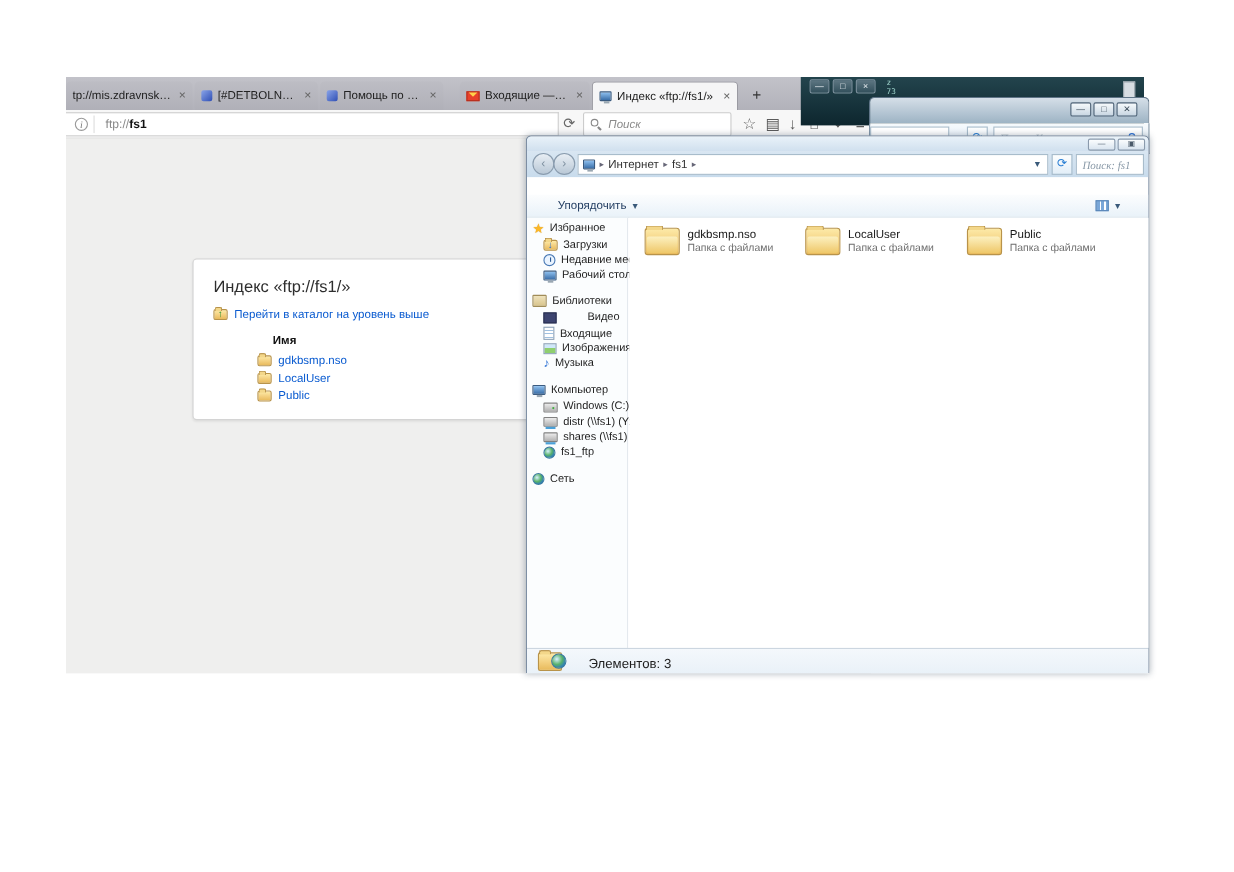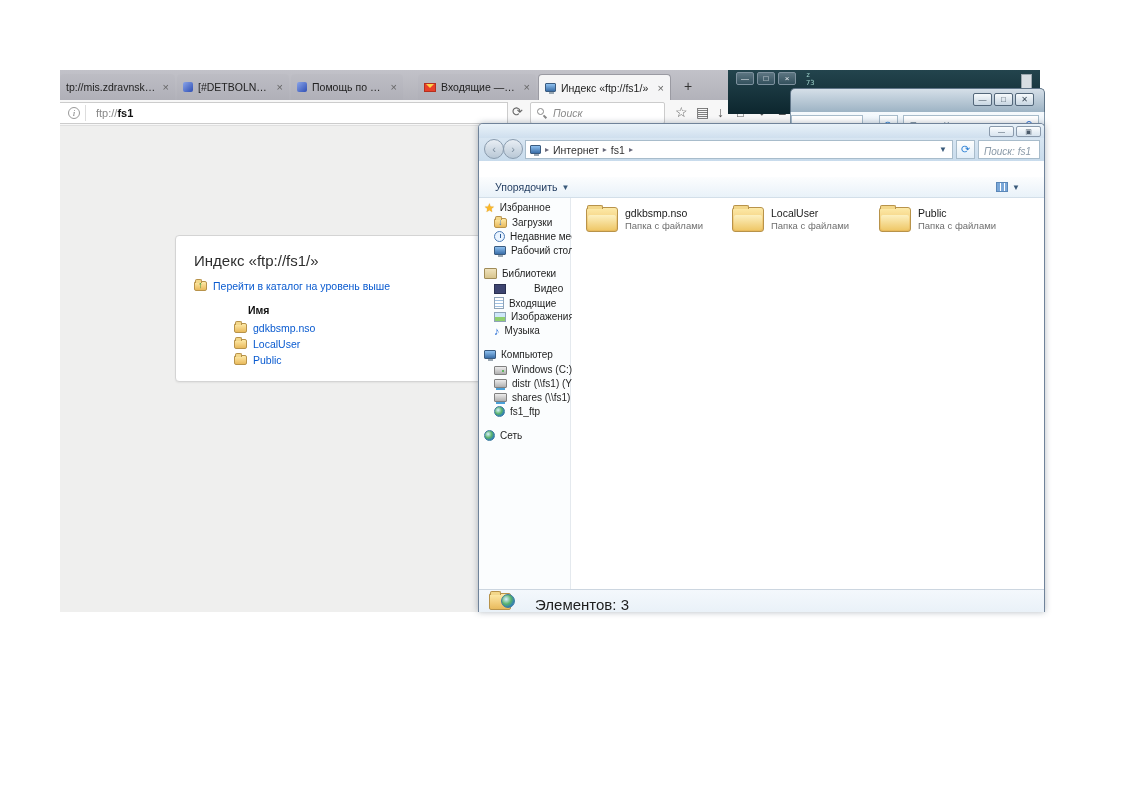--- a/index.html
+++ b/index.html
@@ -111,21 +111,21 @@
   .aero-btn { position:absolute; top:4px; width:19px; height:13px; border:1px solid #53677a; border-radius:2px;
     background:linear-gradient(180deg,#f6fafc,#c8d6e2); color:#3a4a58; font-size:8px; line-height:11px; text-align:center; }
   .bgx-toolbar { position:absolute; left:0; top:24px; width:100%; height:28px;
     background:linear-gradient(180deg,#f6fafd,#dcE9f4); border:1px solid #8296a8; border-top:none; }
   .bgx-addr { position:absolute; left:0; top:3px; width:72px; height:20px; background:#fff; border:1px solid #a8bccb; }
   .drop-arrow { font-size:8px; color:#3a5a7a; }
   .refresh-btn { position:absolute; width:19px; height:20px; background:linear-gradient(180deg,#fdfefe,#e2eef8);
     border:1px solid #a8bccb; color:#2a7fd4; font-size:11px; line-height:18px; text-align:center; }
   .win-search { position:absolute; height:20px; background:#fff; border:1px solid #a8bccb; }
   .win-search input { width:100%; height:100%; border:none; outline:none; background:transparent;
-    font-size:10px; font-style:italic; color:#444; padding:0 18px 0 5px; font-family:Liberation Sans, sans-serif; }
+    font-size:10px; font-style:italic; color:#444; padding:0 18px 0 5px; font-family:Liberation Serif, serif; }
   .win-search input::placeholder { color:#8a9aa8; font-style:italic; }
   .mag-blue { position:absolute; right:6px; top:5px; width:6px; height:6px; border:1.5px solid #2a6fd4; border-radius:50%; }
   .mag-blue::after { content:""; position:absolute; width:1.5px; height:3.5px; background:#2a6fd4; left:5px; top:5px; transform:rotate(-45deg); }
 
   
   #explorer { left:478px; top:123px; width:567px; height:489px; z-index:4;
     border:1px solid #70839a; border-bottom:none; border-radius:5px 5px 0 0;
     background:#fff; box-shadow:0 0 6px rgba(40,60,80,.35); overflow:hidden; }
   .x-titlebar { position:absolute; left:0; top:0; width:100%; height:14px;
     background:linear-gradient(180deg,#e9f2f9,#cfdfee); }
@@ -152,21 +152,21 @@
   .sb-item { position:absolute; left:15px; display:flex; align-items:center; gap:5px; font-size:10px; color:#1e1e1e; white-space:nowrap; }
   .x-main { position:absolute; left:93px; top:0; width:473px; height:100%; background:#fff; }
   .tile { position:absolute; top:3px; width:140px; height:36px; display:flex; align-items:center; gap:7px; }
   .tile-name { font-size:10.5px; color:#1a1a1a; line-height:13px; }
   .tile-type { font-size:9.5px; color:#6e6e6e; line-height:12px; }
   .x-statusbar { position:absolute; left:0; top:465px; width:100%; height:24px;
     background:linear-gradient(180deg,#f4f8fc,#e9f1f8); border-top:1px solid #ccd6e0; }
   .status-icon { position:absolute; left:10px; top:3px; }
   .status-globe { position:absolute; left:10px; top:4px; width:14px; height:14px; border-radius:50%;
     background:radial-gradient(circle at 35% 35%, #d8f0ff, #58b26a 45%, #2f7fb8 75%); border:1px solid #3a7aa0; }
-  .status-text { position:absolute; left:56px; top:6px; font-size:15px; color:#1e1e1e;text-align:right; }
+  .status-text { position:absolute; left:56px; top:6px; font-size:12px; color:#1e1e1e;text-align:right; }
 </style>
 </head>
 <body>
 
 <div id="firefox" class="abs">
 
   <div class="ff-tabbar">
     <div class="ff-tab" style="left:0; width:115px;">
       <span class="lbl">tp://mis.zdravnsk.ru/</span>
       <span class="tab-close"></span>
@@ -289,21 +289,21 @@
       <span class="drop-arrow">▼</span>
     </div>
     <div class="refresh-btn" style="left:477px; top:2px; height:19px; line-height:17px;">⟳</div>
     <div class="win-search" style="left:499px; top:2px; width:62px; height:19px;">
       <input style="padding-right: 4px;" placeholder="Поиск: fs1">
     </div>
   </div>
 
 
   <div class="x-cmdbar">
-    <span style="margin-left:16px;">Упорядочить</span>
+    <span style="margin-left:28px;">Упорядочить</span>
     <span class="drop-arrow" style="margin-left:4px;">▼</span>
     <span style="margin-left:auto; margin-right:24px; display:flex; align-items:center; gap:4px;">
       <span class="mi ic-views"></span>
       <span class="drop-arrow">▼</span>
     </span>
   </div>
 
   <div class="x-body">
 
     <div class="x-sidebar">

